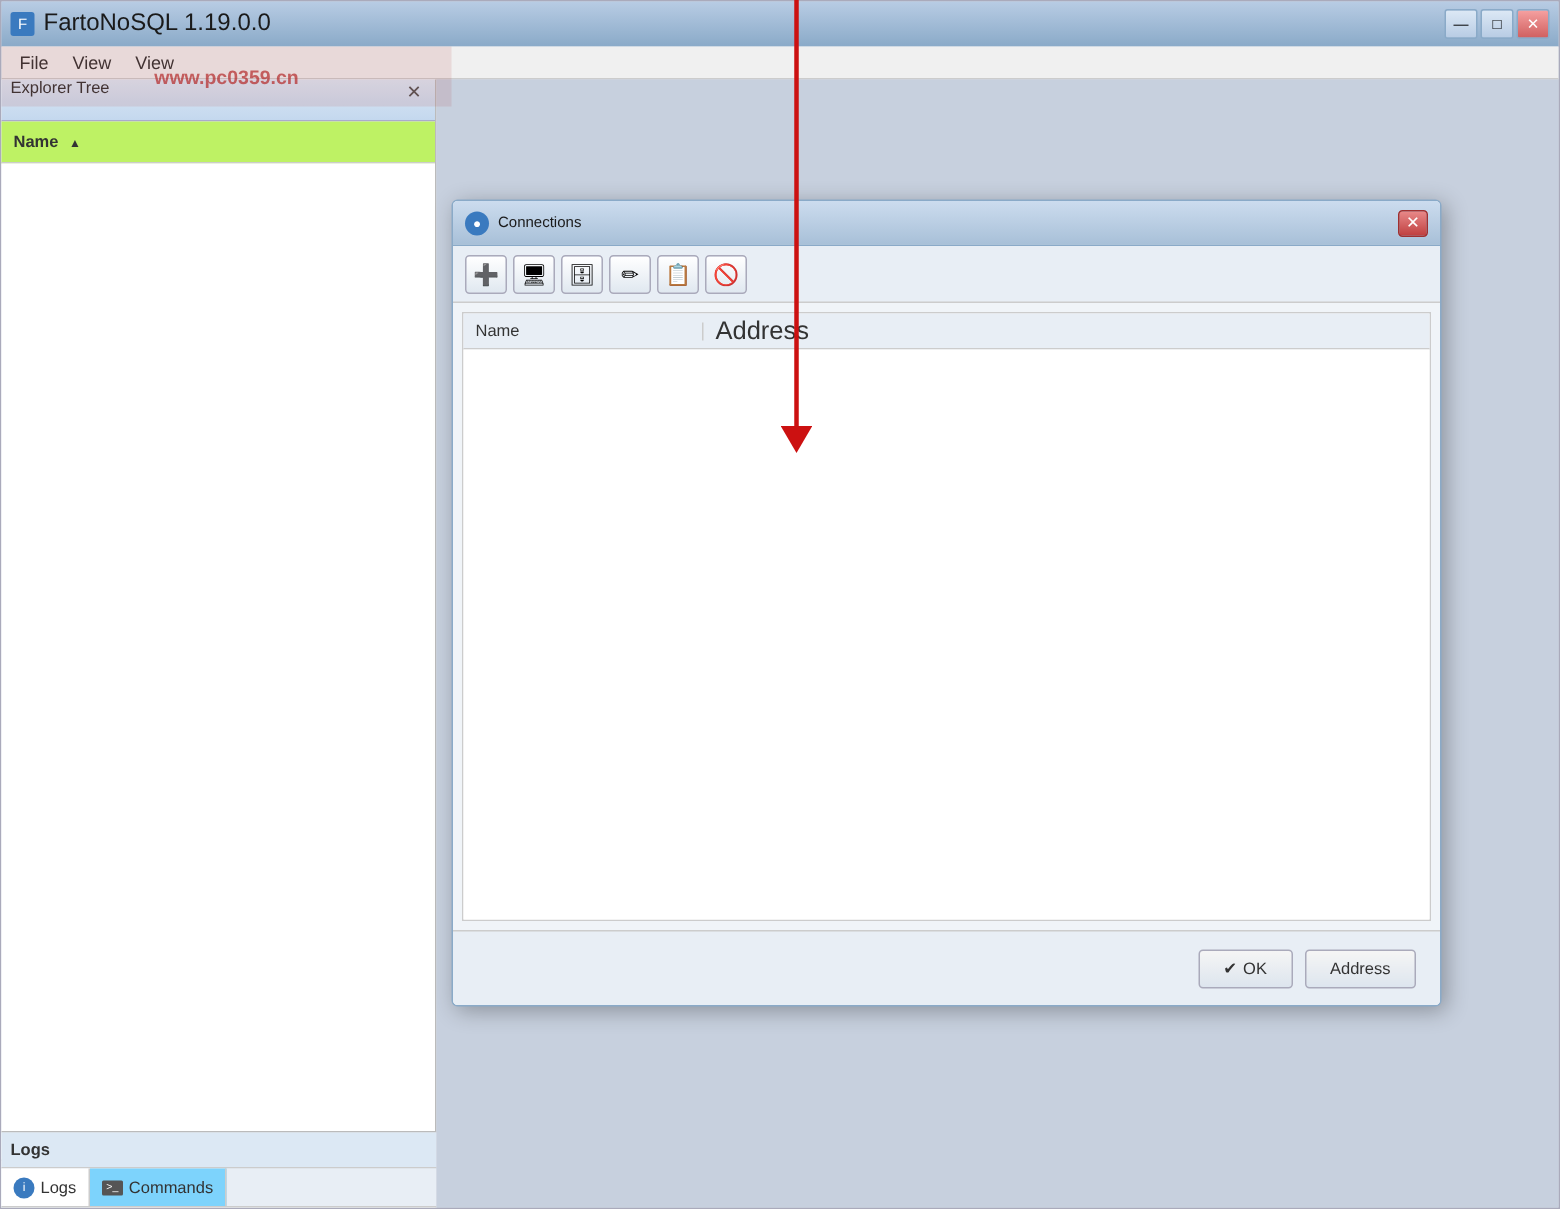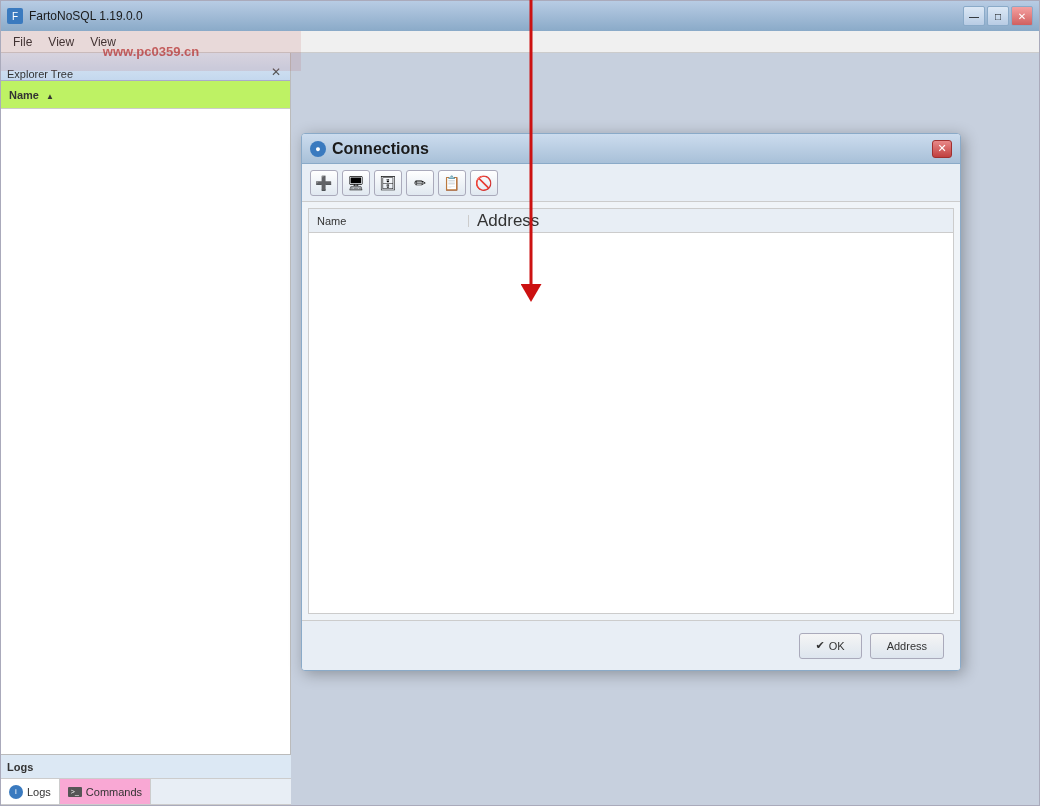--- a/index.html
+++ b/index.html
@@ -43,21 +43,21 @@
       background: #3a7abf;
       border-radius: 2px;
       display: flex;
       align-items: center;
       justify-content: center;
       font-size: 10px;
       color: white;
     }
     .title-bar-text {
       color: #1a1a1a;
-      font-size: 12px;
+      font-size: 16px;
       font-weight: normal;
     }
     .title-bar-controls {
       display: flex;
       gap: 2px;
     }
     .title-btn {
       width: 22px;
       height: 20px;
       background: linear-gradient(to bottom, #dce8f5, #b8cce4);
@@ -127,21 +127,21 @@
       flex-direction: column;
       position: relative;
     }
 
     
     .explorer-title-bar {
       height: 28px;
       background: linear-gradient(to bottom, #dce8f5, #c4d8ee);
       border-bottom: 1px solid #aac;
       display: flex;
-      align-items: flex-end;
+      align-items: flex-start;
       padding: 0 6px;
       justify-content: space-between;
     }
     .explorer-title-text {
       font-size: 11px;
       color: #333;
     }
     .explorer-close-btn {
       width: 16px;
       height: 16px;
@@ -235,21 +235,21 @@
       align-items: center;
       gap: 4px;
       padding: 0 8px;
       font-size: 11px;
       color: #333;
       cursor: pointer;
       border-right: 1px solid #ccc;
       background: white;
     }
     .log-tab.inactive {
-      background: #f9a8d4;
+      background: #7dd3fc;
     }
     .log-tab-icon {
       width: 14px;
       height: 14px;
       border-radius: 50%;
       background: #3a7abf;
       display: flex;
       align-items: center;
       justify-content: center;
       font-size: 8px;
@@ -317,23 +317,23 @@
       background: #3a7abf;
       border-radius: 50%;
       display: flex;
       align-items: center;
       justify-content: center;
       font-size: 9px;
       color: white;
       font-weight: bold;
     }
     .dialog-title-text {
-      font-size: 16px;
+      font-size: 10px;
       color: #1a1a1a;
-      font-weight: bold;
+      font-weight: normal;
     }
     .dialog-close-btn {
       width: 20px;
       height: 18px;
       background: linear-gradient(to bottom, #e88888, #c04040);
       border: 1px solid #a03030;
       border-radius: 3px;
       color: white;
       font-size: 11px;
       cursor: pointer;

